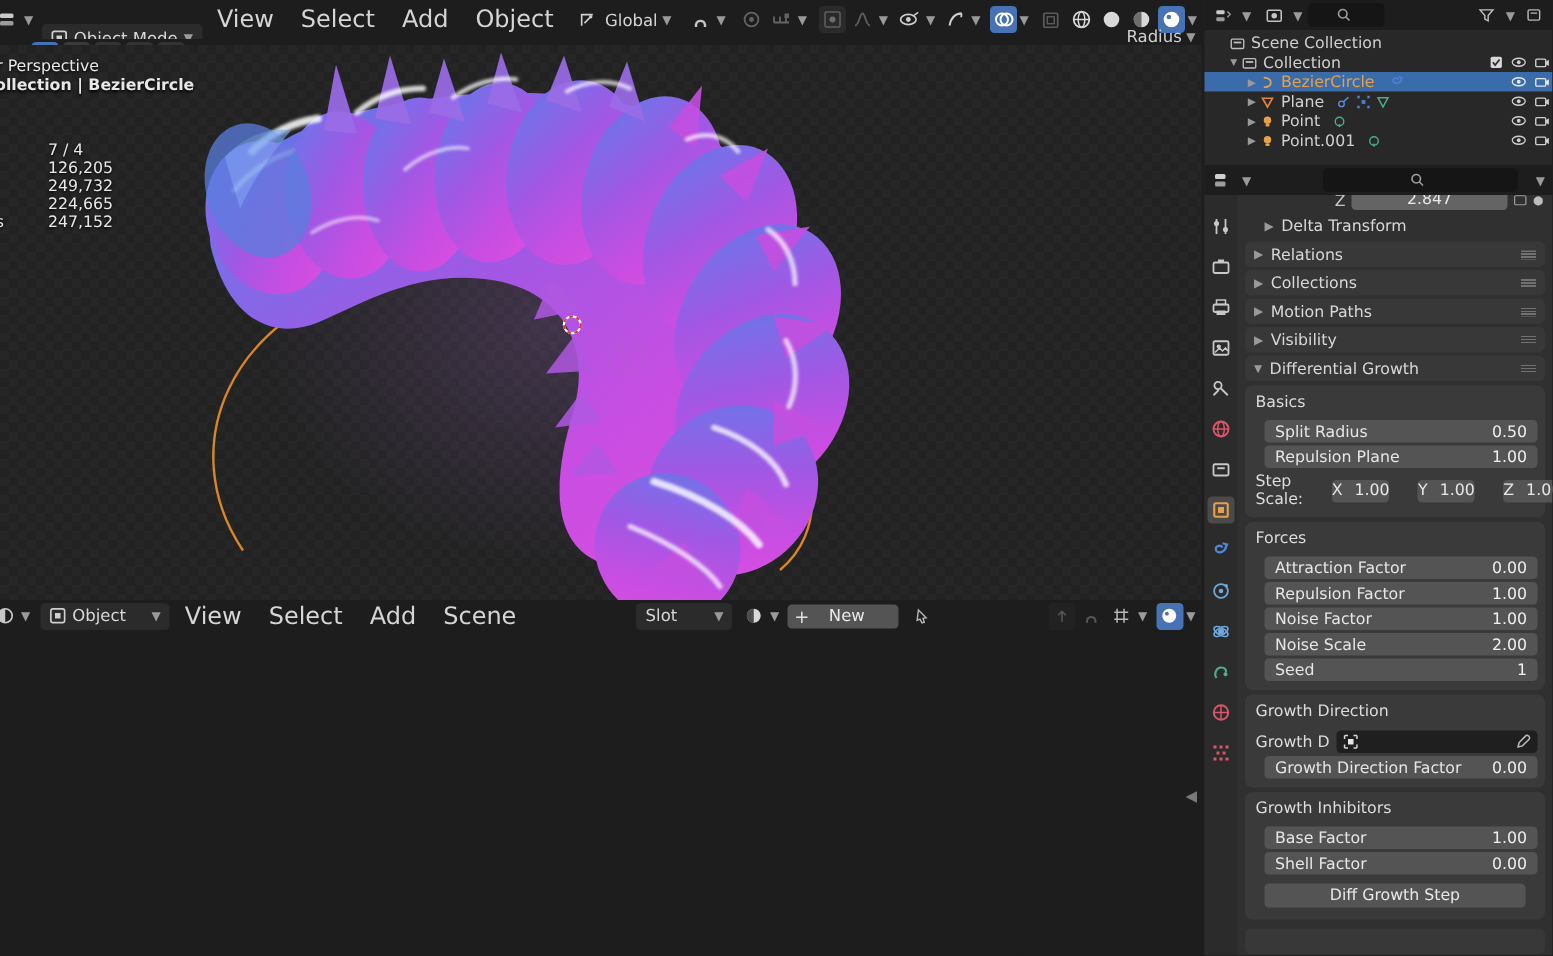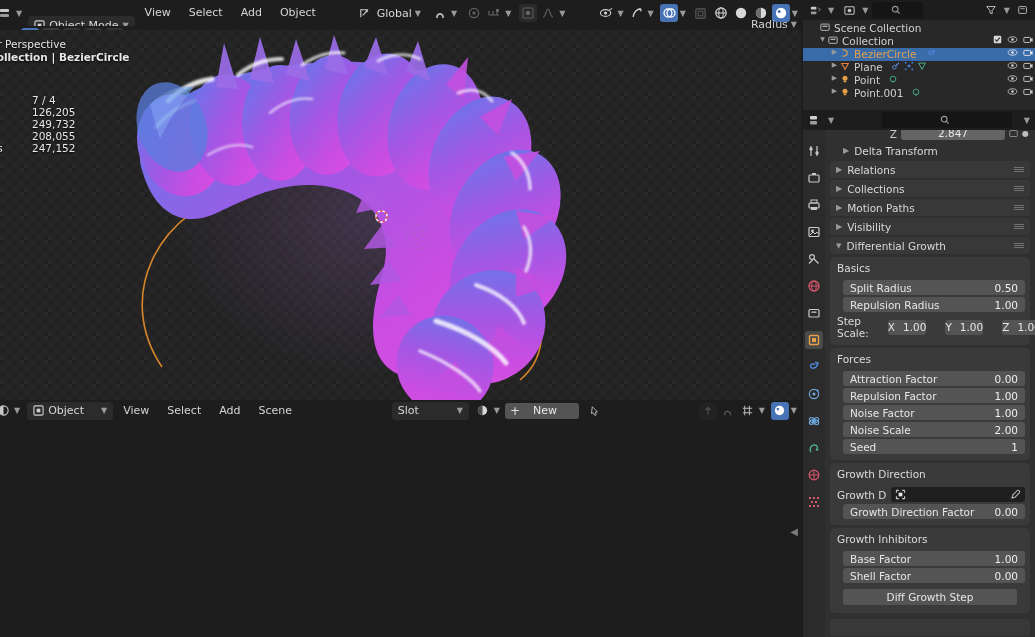--- a/index.html
+++ b/index.html
@@ -5,21 +5,21 @@
   * { box-sizing: border-box; margin: 0; padding: 0; }
   html, body {
     width: 1035px; height: 637px;
     background: #1d1d1d;
     font-family: "DejaVu Sans", "Liberation Sans", sans-serif;
     font-size: 11px;
     color: #e5e5e5;
     overflow: hidden;
   }
   #app { position: relative; width: 1035px; height: 637px; }
-  .mitem { padding:0 8px; color:#d5d5d5; font-size:11px; line-height:26px; white-space:nowrap; cursor:default; }
+  .mitem { padding:0 8px; color:#d5d5d5; font-size:16px; line-height:26px; white-space:nowrap; cursor:default; }
   .pill {
     background:#2b2b2b; border:1px solid #2b2b2b; border-radius:3px;
     height:18px; display:flex; align-items:center; padding:0 5px; gap:4px;
     color:#d8d8d8; font-size:11px;
   }
   .chev { font-size:8px; color:#9a9a9a; }
   .ibtn { width:18px; height:18px; display:flex; align-items:center; justify-content:center; border-radius:3px; }
   .ibtn.on { background:#4772b3; }
   .ibtn.dim { opacity:.45; }
   svg { display:block; }
@@ -57,21 +57,21 @@
   #sh-header { position:absolute; left:0; top:0; width:801px; height:21px; background:#1d1d1d;
                display:flex; align-items:center; gap:2px; }
   #sh-canvas { position:absolute; left:0; top:21px; width:801px; height:216px; background:#1d1d1d; }
   #sh-sidearrow { position:absolute; right:3px; top:105px; color:#7a7a7a; font-size:10px; }
 
   
   #outliner { position:absolute; left:803px; top:0; width:232px; height:110px; background:#282828; }
   #ol-header { height:20px; background:#1d1d1d; display:flex; align-items:center; gap:4px; padding:0 3px; }
   #ol-search { flex:1; background:#151515; border-radius:3px; height:16px; display:flex; align-items:center;
                justify-content:center; gap:4px; max-width:120px; }
-  .ol-row { height:13px; display:flex; font-size:10.5px; color:#d0d0d0; position:relative; }
+  .ol-row { height:13px; display:flex; align-items:center; font-size:10.5px; color:#d0d0d0; position:relative; }
   .ol-row.sel { background:#3b6caa; }
   .ol-disc { width:11px; text-align:center; color:#9a9a9a; font-size:7px; }
   .ol-right { position:absolute; right:2px; display:flex; align-items:center; gap:5px; }
 
   
   #props { position:absolute; left:803px; top:110px; width:232px; height:527px; background:#303030; }
   #pr-header { height:20px; background:#1d1d1d; display:flex; align-items:center; gap:4px; padding:0 3px; }
   #pr-search { flex:1; background:#151515; border-radius:3px; height:16px; display:flex; align-items:center;
                justify-content:center; gap:4px; max-width:130px; margin-left:44px;}
   #pr-tabs { position:absolute; left:0; top:20px; width:22px; bottom:0; background:#2b2b2b;
@@ -408,21 +408,21 @@
         <div>
             <span class="k">rtices</span>
             <span class="v">126,205</span>
           </div>
         <div>
             <span class="k">ges</span>
             <span class="v">249,732</span>
           </div>
         <div>
             <span class="k">ces</span>
-            <span class="v">208,055</span>
+            <span class="v">224,665</span>
           </div>
         <div>
             <span class="k">angles</span>
             <span class="v">247,152</span>
           </div>
       </div>
     </div>
 
     <div id="options-btn">
       <span>Radius</span>
@@ -447,21 +447,21 @@
         <span>Object</span>
         <span class="chev" style="margin-left:auto">▼</span>
       </div>
       <span class="mitem">View</span>
       <span class="mitem">Select</span>
       <span class="mitem">Add</span>
       <span class="mitem">Scene</span>
 
       <div style="flex:1"></div>
 
-      <div class="pill" style="width:77px; margin-right:3px;">
+      <div class="pill" style="width:64px; margin-right:3px;">
         <span>Slot</span>
         <span class="chev" style="margin-left:auto">▼</span>
       </div>
       <div style="display:flex;align-items:center;gap:2px;">
         <span class="ibtn">
           <svg width="13" height="13" viewBox="0 0 14 14">
               <circle cx="7" cy="7" r="5" fill="#d8d8d8"></circle>
               <path d="M7 2 A5 5 0 0 0 7 12 Z" fill="#4a4a4a"></path>
             </svg>
         </span>
@@ -878,21 +878,21 @@
         <span class="grip"></span>
       </div>
 
       <div class="subsec">
         <div class="sec-title">Basics</div>
         <div class="row">
           <span>Split Radius</span>
           <span class="val">0.50</span>
         </div>
         <div class="row">
-          <span>Repulsion Radius</span>
+          <span>Repulsion Plane</span>
           <span class="val">1.00</span>
         </div>
         <div class="steprow">
           <span class="lab">Step Scale:</span>
           <span class="cell">
             <span>X</span>
             <span>1.00</span>
           </span>
           <span class="cell">
             <span>Y</span>

